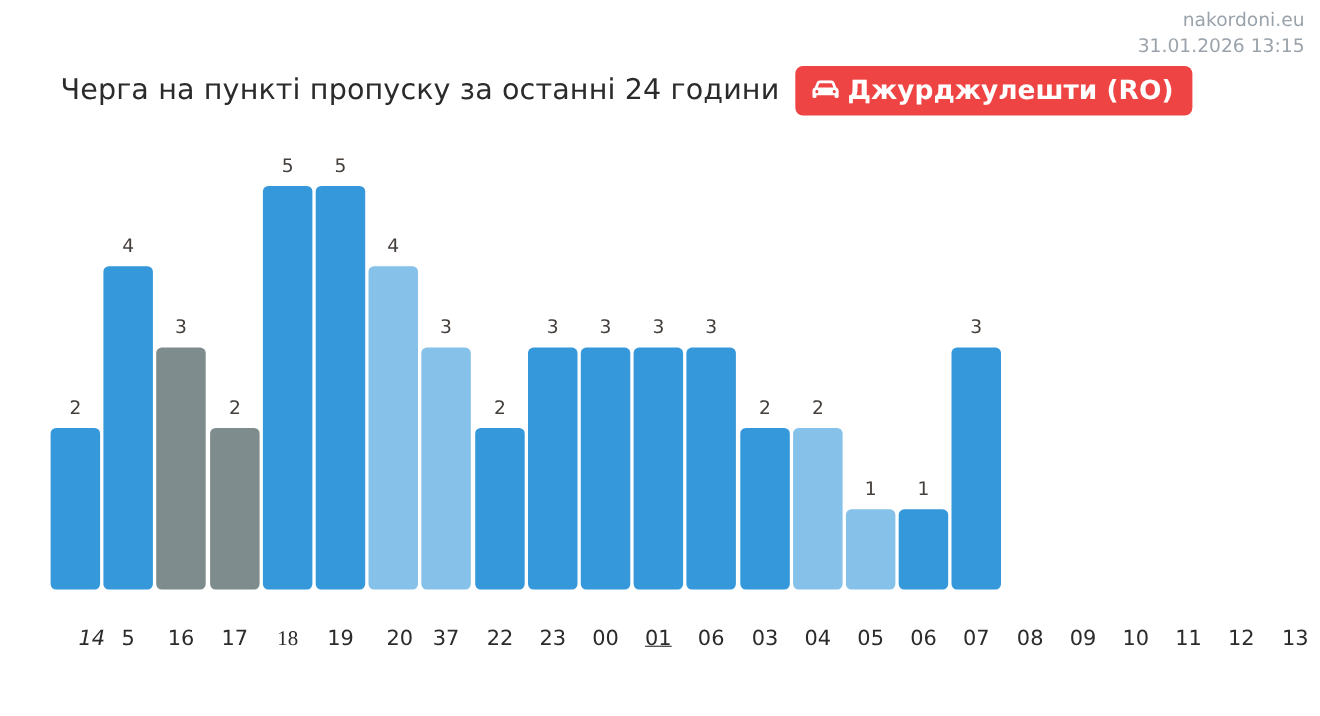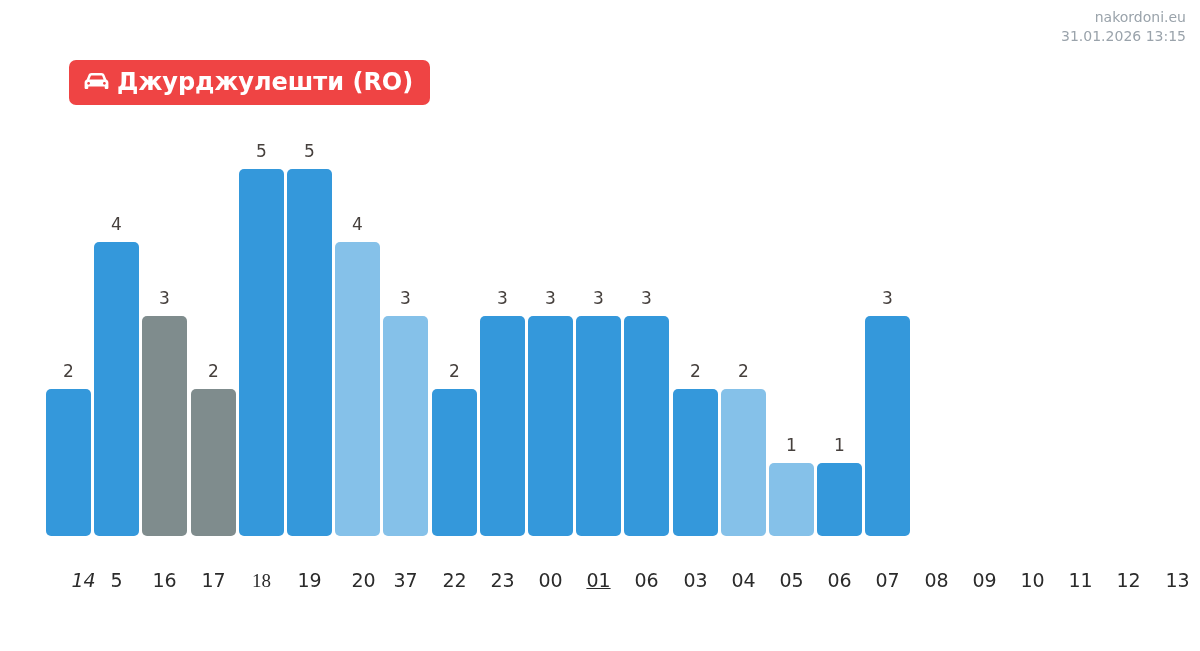--- a/index.html
+++ b/index.html
@@ -16,21 +16,21 @@
   }
 
   
   #watermark {
     position: absolute;
     top: 8px;
     right: 14px;
     text-align: right;
     line-height: 1.35;
     color: #9aa3ab;
-    font-size: 14px;
+    font-size: 17px;
   }
   #watermark div { white-space: nowrap; }
 
   
   #header {
     position: absolute;
     left: 55px;
     top: 58px;
     height: 48px;
     display: flex;
@@ -114,20 +114,21 @@
 </style>
 </head>
 <body>
 
 <div id="watermark">
   <div>nakordoni.eu</div>
   <div>31.01.2026 13:15</div>
 </div>
 
 <div id="header">
+  <div id="chart-title">Черга на пункті пропуску за останні 24 години</div>
   <div id="checkpoint-badge">
     <span>
       <svg class="car-icon" width="27" height="19" viewBox="0 0 27 19" aria-hidden="true">
         <path fill="#ffffff" d="M5.4 2.2C5.9 0.9 7.1 0 8.5 0h10c1.4 0 2.6 0.9 3.1 2.2l1.7 4.4c1.2 0.5 2.1 1.7 2.1 3.1v5.1c0 0.7-0.6 1.3-1.3 1.3h-1.1c-0.7 0-1.3-0.6-1.3-1.3v-1.2H5.3v1.2c0 0.7-0.6 1.3-1.3 1.3H2.9c-0.7 0-1.3-0.6-1.3-1.3V9.7c0-1.4 0.9-2.6 2.1-3.1L5.4 2.2zM8.5 2.6c-0.4 0-0.7 0.2-0.8 0.6L6.4 6.6h14.2l-1.3-3.4c-0.1-0.4-0.4-0.6-0.8-0.6H8.5zM5.6 8.9c-0.8 0-1.4 0.6-1.4 1.4 0 0.8 0.6 1.4 1.4 1.4 0.8 0 1.4-0.6 1.4-1.4 0-0.8-0.6-1.4-1.4-1.4zm15.8 0c-0.8 0-1.4 0.6-1.4 1.4 0 0.8 0.6 1.4 1.4 1.4 0.8 0 1.4-0.6 1.4-1.4 0-0.8-0.6-1.4-1.4-1.4z"></path>
       </svg>
     </span>
     <span class="badge-label">Джурджулешти (RO)</span>
   </div>
 </div>
 

